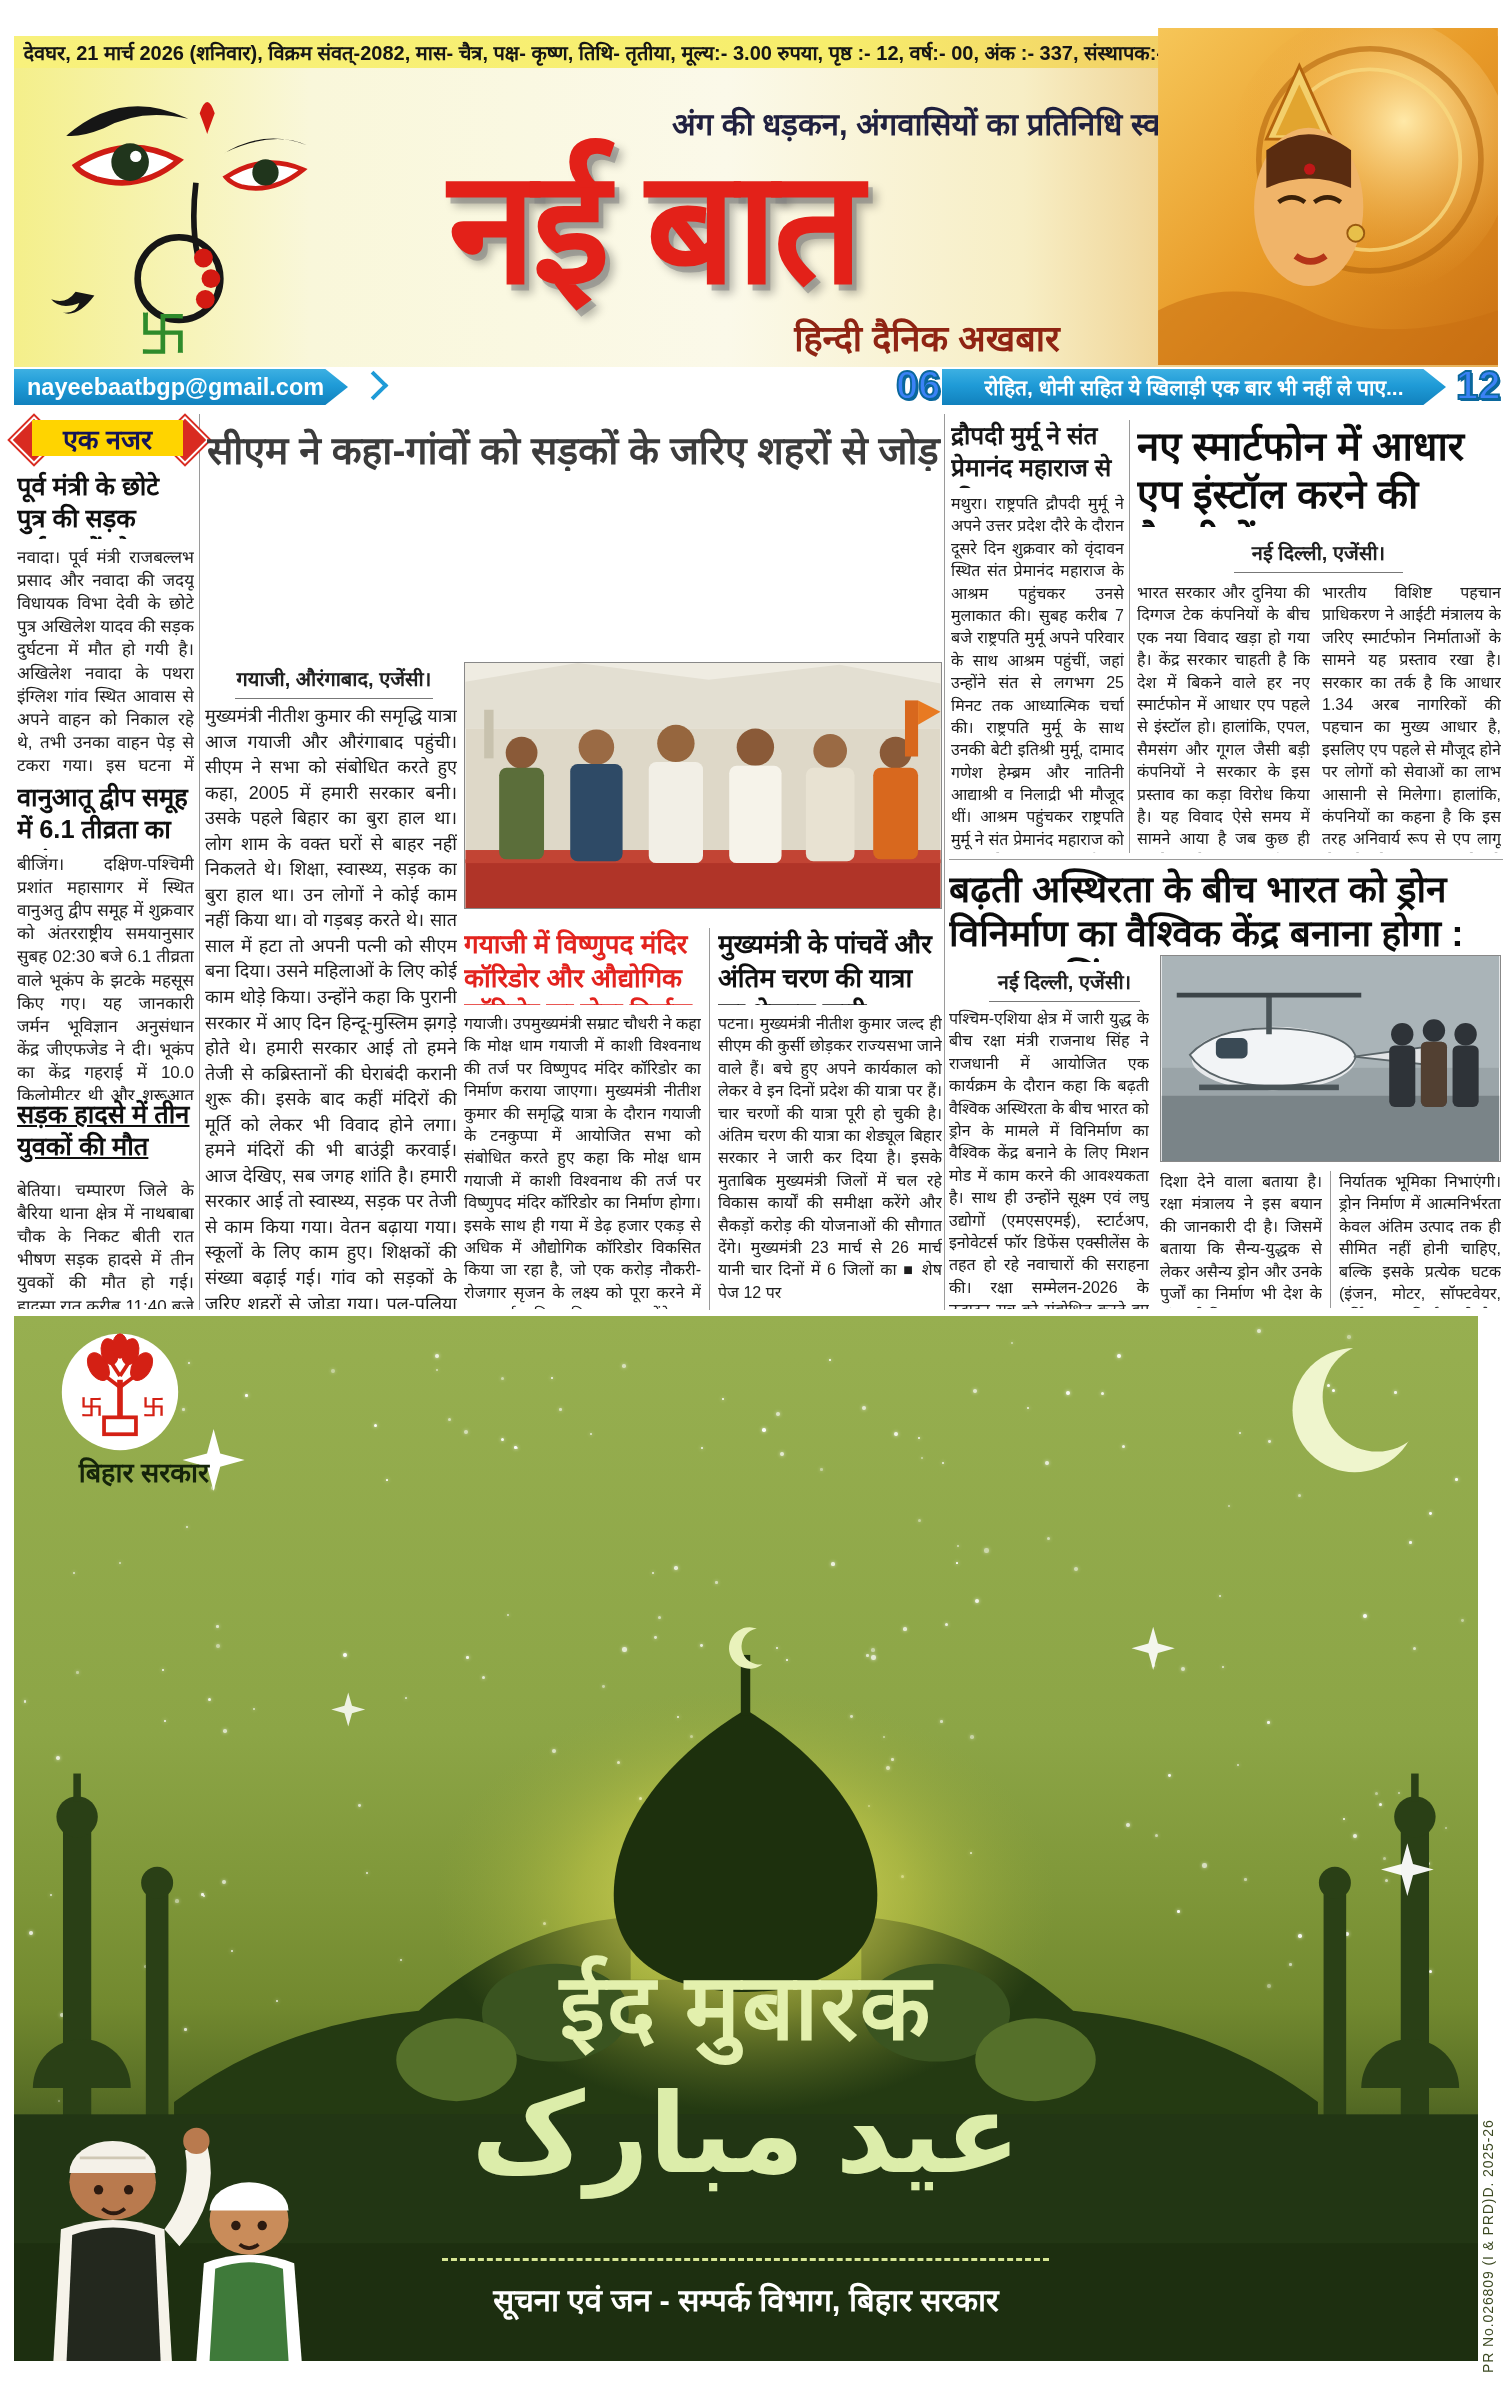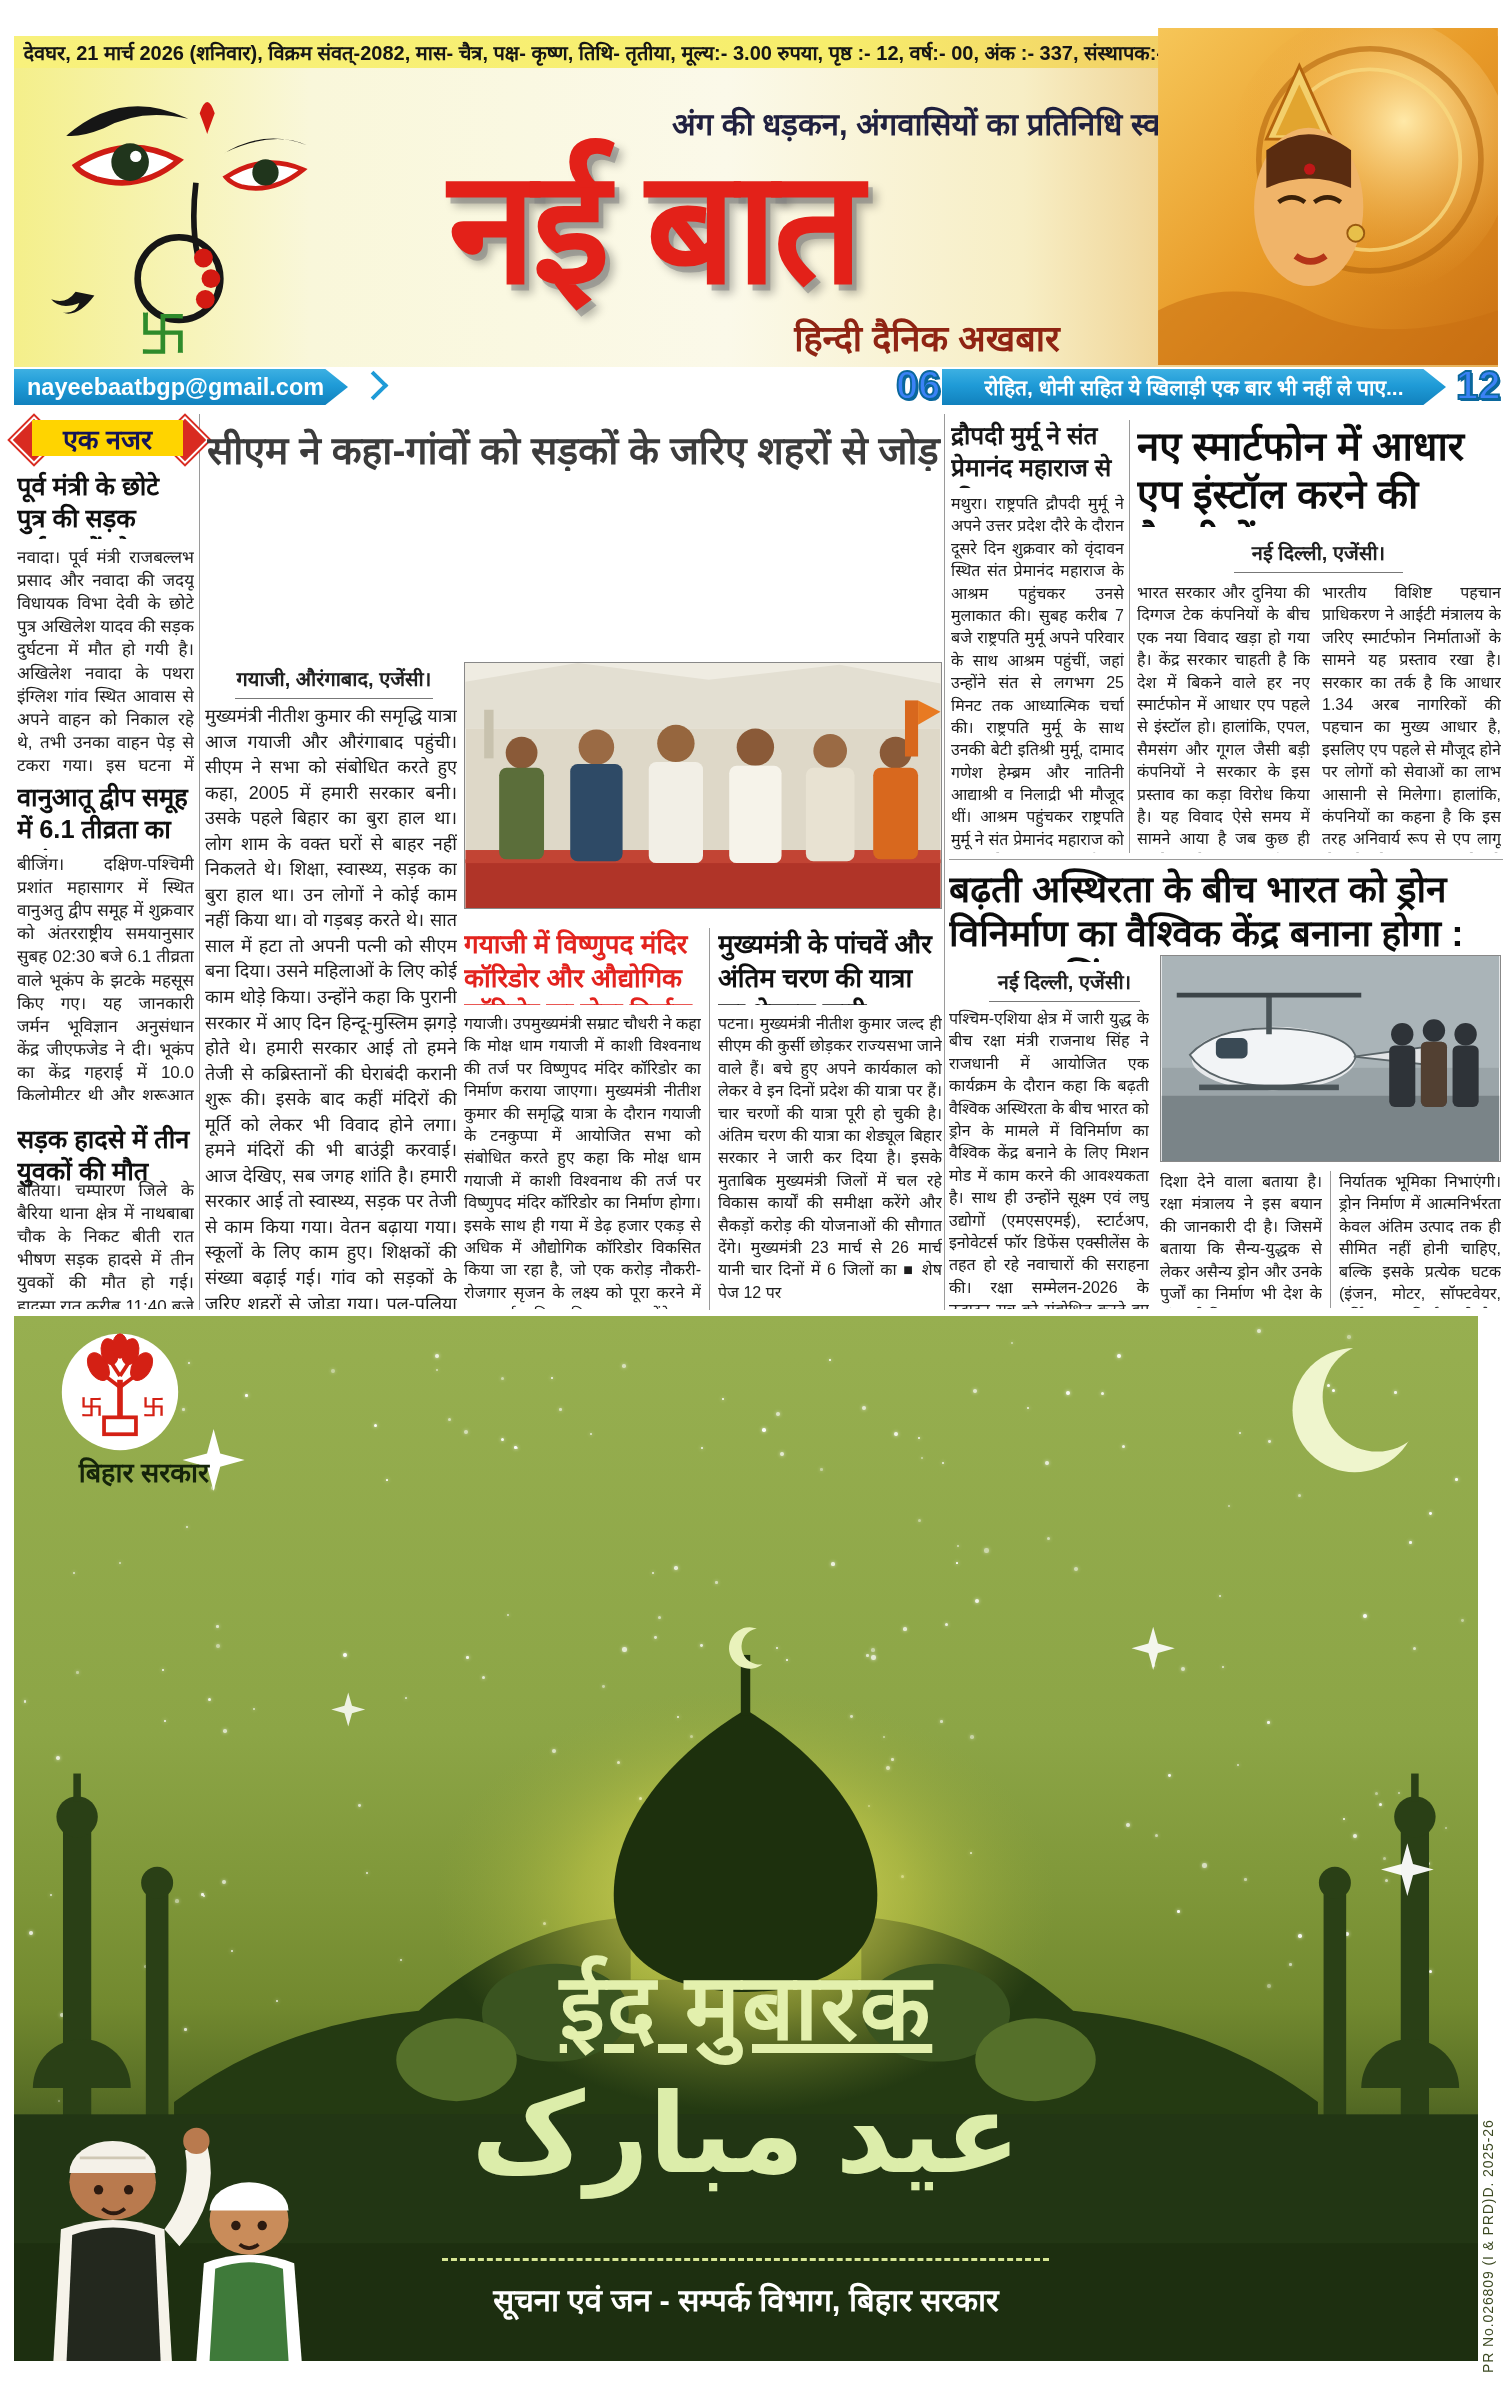--- a/index.html
+++ b/index.html
@@ -65,21 +65,21 @@
   .drone-head{left:949px;top:868px;width:554px;height:94px;font-size:37px;line-height:1.2;font-weight:800;color:#0d0d0d;overflow:hidden;}
 
   
   .photo-frame{border:0.9px solid #888;box-sizing:border-box;}
 
   
   .ad{left:14px;top:1316px;width:1464px;height:1045px;overflow:hidden;
     background:linear-gradient(180deg,#97af50 0%,#8ca546 40%,#7f9739 55%,#72892f 66%,#5a7026 74%,#3a501c 82%,#223614 90%,#1d2f10 100%);}
   #stars i{position:absolute;background:#fff;border-radius:50%;box-shadow:0 0 3.8px rgba(255,255,255,.9);display:block;}
   .gov-label{left:21px;top:137px;width:174px;text-align:right;font-size:27px;font-weight:800;color:#15240a;}
-  .greet-hi{left:0;top:625px;width:100%;text-align:center;font-size:92px;font-weight:800;color:#e3f0ad;letter-spacing:1.9px;text-decoration:underline;}
+  .greet-hi{left:0;top:625px;width:100%;text-align:center;font-size:92px;font-weight:800;color:#e3f0ad;letter-spacing:1.9px;}
   .greet-ur{left:0;top:753px;width:100%;text-align:center;font-size:111px;font-weight:bold;color:#dcedaa;direction:rtl;}
   .dash-sep{left:428px;top:942px;width:607px;border-top:3.8px dashed #d7e694;}
   .dept{left:0;top:962px;width:100%;text-align:center;font-size:31px;font-weight:800;color:#ffffff;}
   .pr-vert{left:1480px;top:2147px;width:24.5px;height:226px;
     writing-mode:vertical-rl;transform:rotate(180deg);font-size:14px;color:#3c4a22;letter-spacing:0.9px;white-space:nowrap;}
 </style>
 </head>
 <body>
 
 <div class="page">
@@ -160,21 +160,21 @@
   <div class="abs diamond" style="left:17px;"></div>
   <div class="abs diamond" style="left:168px;"></div>
   <div class="abs eknajar">एक नजर</div>
 
   <div class="abs brief-title" style="top:471px;height:68px;">पूर्व मंत्री के छोटे पुत्र की सड़क दुर्घटना में मौत</div>
   <div class="abs brief-body" style="top:546px;height:228px;">नवादा। पूर्व मंत्री राजबल्लभ प्रसाद और नवादा की जदयू विधायक विभा देवी के छोटे पुत्र अखिलेश यादव की सड़क दुर्घटना में मौत हो गयी है। अखिलेश नवादा के पथरा इंग्लिश गांव स्थित आवास से अपने वाहन को निकाल रहे थे, तभी उनका वाहन पेड़ से टकरा गया। इस घटना में अखिलेश यादव घायल हो गए।</div>
 
   <div class="abs brief-title" style="top:782px;height:68px;">वानुआतू द्वीप समूह में 6.1 तीव्रता का भूकंप</div>
   <div class="abs brief-body" style="top:853px;height:247px;">बीजिंग। दक्षिण-पश्चिमी प्रशांत महासागर में स्थित वानुअतु द्वीप समूह में शुक्रवार को अंतरराष्ट्रीय समयानुसार सुबह 02:30 बजे 6.1 तीव्रता वाले भूकंप के झटके महसूस किए गए। यह जानकारी जर्मन भूविज्ञान अनुसंधान केंद्र जीएफजेड ने दी। भूकंप का केंद्र गहराई में 10.0 किलोमीटर थी और शुरूआत में 19.47 डिग्री दक्षिणी अक्षांश और 168.19 डिग्री पूर्वी देशांतर पर निर्धारित किया गया।</div>
 
-  <div class="abs brief-title" style="top:1124px;height:68px;">सड़क हादसे में तीन युवकों की मौत</div>
+  <div class="abs brief-title" style="top:1099px;height:68px;text-decoration:underline;">सड़क हादसे में तीन युवकों की मौत</div>
   <div class="abs brief-body" style="top:1179px;height:130px;">बेतिया। चम्पारण जिले के बैरिया थाना क्षेत्र में नाथबाबा चौक के निकट बीती रात भीषण सड़क हादसे में तीन युवकों की मौत हो गई। हादसा रात करीब 11:40 बजे हुआ। तीनों युवक नाथबाबा चौक पर लगे मेले को देखकर बाइक से घर लौट रहे थे। पुलिस के अनुसार, सड़क पार करते समय तेज रफ्तार ट्रक ने उनकी बाइक को जोरदार टक्कर मार दी।</div>
 
   <div class="abs kicker">सीएम ने कहा-गांवों को सड़कों के जरिए शहरों से जोड़ा गया</div>
   <div class="abs dateline" style="left:235px;top:665px;width:198px;">गयाजी, औरंगाबाद, एजेंसी।</div>
   <div class="abs body" style="left:205px;top:704px;width:252px;height:605px;">मुख्यमंत्री नीतीश कुमार की समृद्धि यात्रा आज गयाजी और औरंगाबाद पहुंची। सीएम ने सभा को संबोधित करते हुए कहा, 2005 में हमारी सरकार बनी। उसके पहले बिहार का बुरा हाल था। लोग शाम के वक्त घरों से बाहर नहीं निकलते थे। शिक्षा, स्वास्थ्य, सड़क का बुरा हाल था। उन लोगों ने कोई काम नहीं किया था। वो गड़बड़ करते थे। सात साल में हटा तो अपनी पत्नी को सीएम बना दिया। उसने महिलाओं के लिए कोई काम थोड़े किया। उन्होंने कहा कि पुरानी सरकार में आए दिन हिन्दू-मुस्लिम झगड़े होते थे। हमारी सरकार आई तो हमने तेजी से कब्रिस्तानों की घेराबंदी करानी शुरू की। इसके बाद कहीं मंदिरों की मूर्ति को लेकर भी विवाद होने लगा। हमने मंदिरों की भी बाउंड्री करवाई। आज देखिए, सब जगह शांति है। हमारी सरकार आई तो स्वास्थ्य, सड़क पर तेजी से काम किया गया। वेतन बढ़ाया गया। स्कूलों के लिए काम हुए। शिक्षकों की संख्या बढ़ाई गई। गांव को सड़कों के जरिए शहरों से जोड़ा गया। पुल-पुलिया का काम करवाया गया। आज देखिए, कहीं भी जाने में आपको कितना कम समय लगता है। पहले वाली सरकार को कभी फुर्सत नहीं था। उन लोगों का समय डराने वाला था। महिलाएं सुरक्षित नहीं थीं। सब जगह उनके लोगों की पैरवी और सुनवाई होती थी। उन लोगों ने जनता के लिए कुछ नहीं किया सिर्फ अपनों को बढ़ावा दिया।</div>
 
   <svg class="abs photo-frame" style="left:464px;top:662px;" width="478" height="247" viewBox="0 0 508 262">
     <rect width="508" height="262" fill="#ded8c8"></rect>
     <rect y="0" width="508" height="70" fill="#efece2"></rect>
     <path d="M0,20 L120,0 L260,18 L400,2 L508,22 L508,70 L0,70 Z" fill="#e3dfd2"></path>

